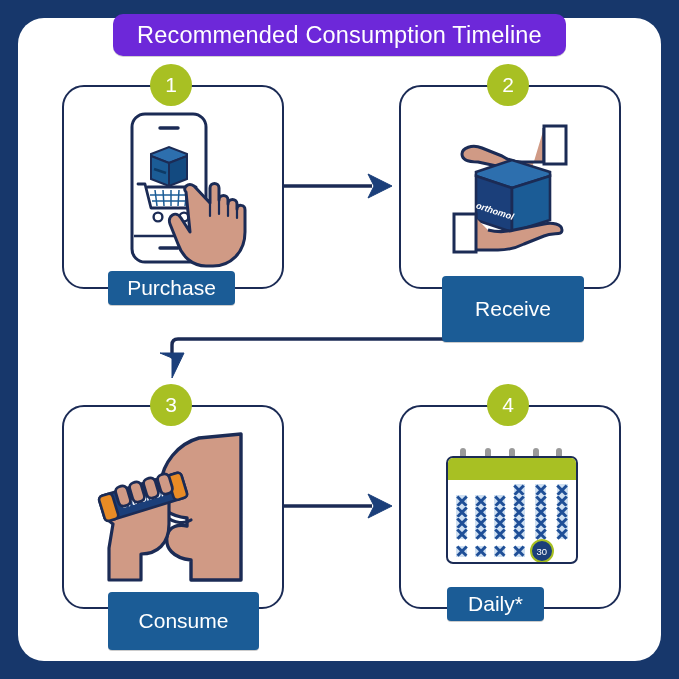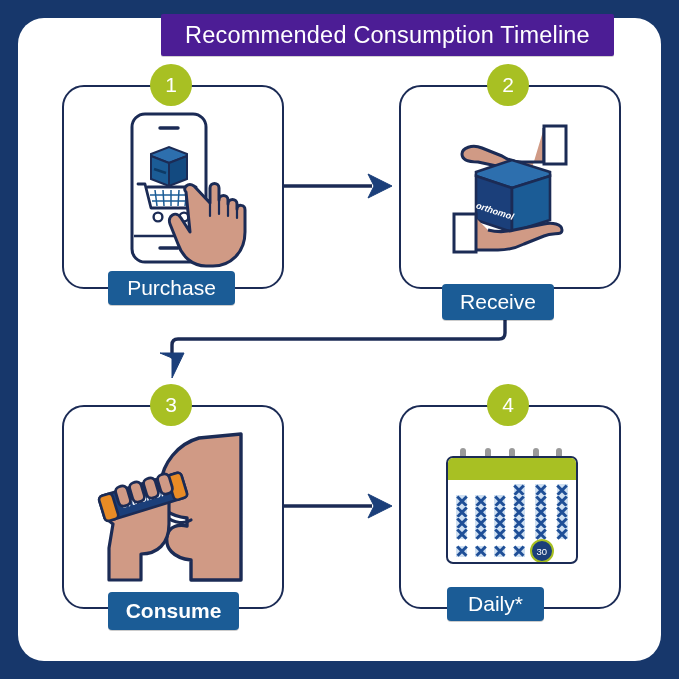--- a/index.html
+++ b/index.html
@@ -21,29 +21,28 @@
     left:18px;top:18px;right:18px;bottom:18px;
     background:#ffffff;
     border-radius:26px;
   }
 
   
   .title-pill{
     position:absolute;
     left:113px;top:14px;
     width:453px;height:42px;
-    background:#4c1d95;
-    border-radius:2px;
+    background:#6d28d9;
+    border-radius:10px;
     display:flex;align-items:center;justify-content:center;
     color:#ffffff;
     font-size:23.5px;
     letter-spacing:0.2px;
     box-shadow:0 1px 0 rgba(0,0,0,.18);
     z-index:6;
-    margin-left:48px;
   }
 
   
   .card{
     position:absolute;
     width:218px;height:200px;
     border:2.2px solid #1b2b55;
     border-radius:22px;
     background:#ffffff;
     z-index:3;
@@ -76,22 +75,22 @@
     background:#1b5c96;
     border-radius:4px;
     display:flex;align-items:center;justify-content:center;
     color:#ffffff;
     font-size:21px;
     padding:0 16px;
     z-index:7;
     box-shadow:0 1px 0 rgba(0,0,0,.2);
   }
   #pill1{left:108px;top:271px;width:127px;padding:0;}
-  #pill2{left:442px;top:284px;width:110px;padding:1px;}
-  #pill3{left:108px;top:592px;width:127px;padding:2px;font-weight:bold;}
+  #pill2{left:442px;top:276px;width:110px;padding:16px;}
+  #pill3{left:108px;top:592px;width:127px;padding:12px;}
   #pill4{left:447px;top:587px;width:97px;padding:0;}
 
   
   .connectors{
     position:absolute;left:0;top:0;width:679px;height:679px;
     z-index:2;pointer-events:none;
   }
 
   
   .art{position:absolute;z-index:4;}

